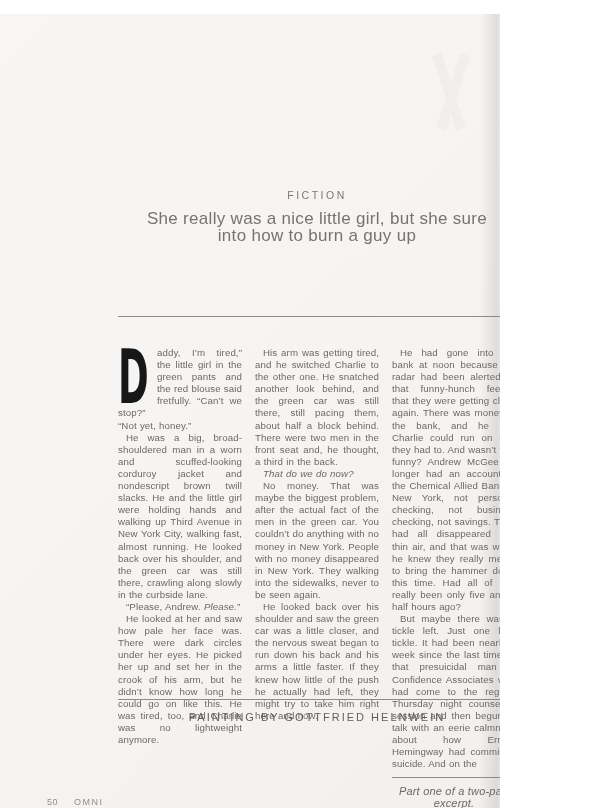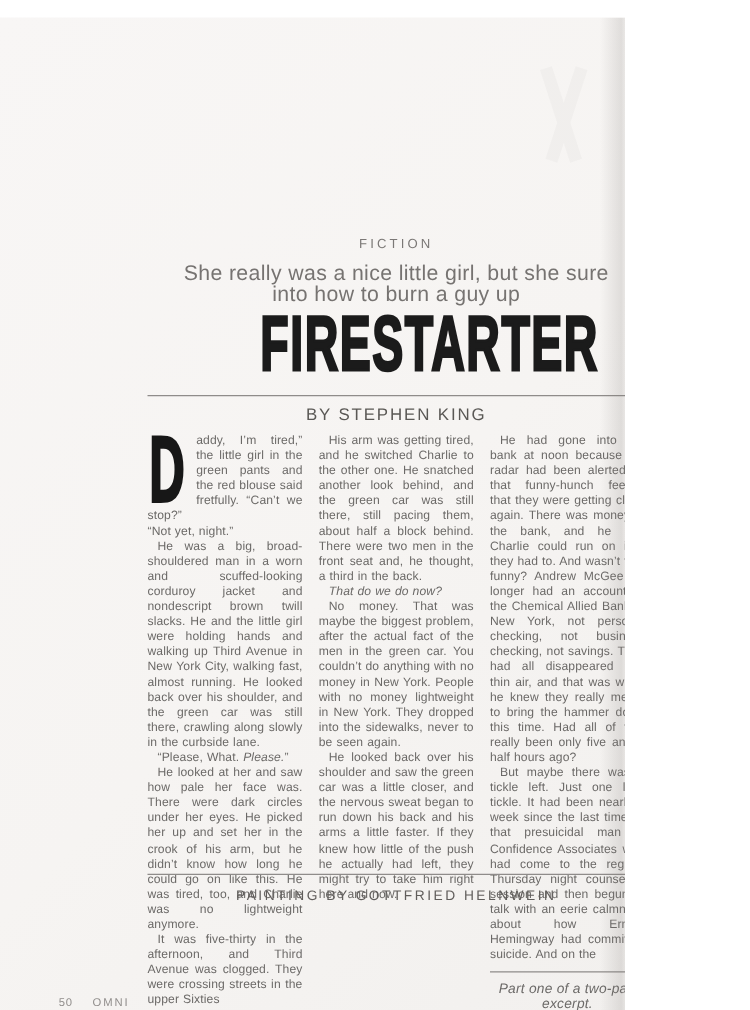--- a/index.html
+++ b/index.html
@@ -80,41 +80,36 @@
 
   <div class="showthrough"></div>
 
   <div class="content-center kicker">FICTION</div>
 
   <div class="content-center teaser">
     <div>She really was a nice little girl, but she sure</div>
     <div>into how to burn a guy up</div>
   </div>
 
-  <div class="content-center title-wrap">
-    <span class="title">FIRESTARTER</span>
-  </div>
 
   <div class="rule rule-header"></div>
 
-  <div class="content-center byline">BY STEPHEN KING</div>
 
   <div class="columns">
     <div class="col">
         <p class="para"><span class="dropcap">D</span><span>addy, I’m tired,” the little girl in the green pants and the red blouse said fretfully. “Can’t we stop?”</span></p>
-        <p class="para"><span>“Not yet, night.”</span></p>
+        <p class="para"><span>“Not yet, honey.”</span></p>
         <p class="para indent"><span>He was a big, broad-shouldered man in a worn and scuffed-looking corduroy jacket and nondescript brown twill slacks. He and the little girl were holding hands and walking up Third Avenue in New York City, walking fast, almost running. He looked back over his shoulder, and the green car was still there, crawling along slowly in the curbside lane.</span></p>
-        <p class="para indent"><span>“Please, What. </span><span class="it">Please.</span><span>”</span></p>
+        <p class="para indent"><span>“Please, Andrew. </span><span class="it">Please.</span><span>”</span></p>
         <p class="para indent"><span>He looked at her and saw how pale her face was. There were dark circles under her eyes. He picked her up and set her in the crook of his arm, but he didn’t know how long he could go on like this. He was tired, too, and Charlie was no lightweight anymore.</span></p>
-        <p class="para indent"><span>It was five-thirty in the afternoon, and Third Avenue was clogged. They were crossing streets in the upper Sixties</span></p>
       </div>
     <div class="col">
         <p class="para indent"><span>His arm was getting tired, and he switched Charlie to the other one. He snatched another look behind, and the green car was still there, still pacing them, about half a block behind. There were two men in the front seat and, he thought, a third in the back.</span></p>
         <p class="para indent"><span class="it">That do we do now?</span></p>
-        <p class="para indent"><span>No money. That was maybe the biggest problem, after the actual fact of the men in the green car. You couldn’t do anything with no money in New York. People with no money lightweight in New York. They dropped into the sidewalks, never to be seen again.</span></p>
+        <p class="para indent"><span>No money. That was maybe the biggest problem, after the actual fact of the men in the green car. You couldn’t do anything with no money in New York. People with no money disappeared in New York. They walking into the sidewalks, never to be seen again.</span></p>
         <p class="para indent"><span>He looked back over his shoulder and saw the green car was a little closer, and the nervous sweat began to run down his back and his arms a little faster. If they knew how little of the push he actually had left, they might try to take him right here and now.</span></p>
       </div>
     <div class="col">
     <p class="para indent"><span>He had gone into the bank at noon because his radar had been alerted — that funny-hunch feeling that they were getting close again. There was money in the bank, and he and Charlie could run on it if they had to. And wasn’t that funny? Andrew McGee no longer had an account at the Chemical Allied Bank of New York, not personal checking, not business checking, not savings. They had all disappeared into thin air, and that was when he knew they really meant to bring the hammer down this time. Had all of that really been only five and a half hours ago?</span></p>
         <p class="para indent"><span>But maybe there was a tickle left. Just one little tickle. It had been nearly a week since the last time — that presuicidal man at Confidence Associates who had come to the regular Thursday night counseling session and then begun to talk with an eerie calmness about how Ernest Hemingway had committed suicide. And on the</span></p>
         <div class="excerpt-box">
           <div class="excerpt-note">Part one of a two-part excerpt.</div>
         </div>
       </div>
   </div>

